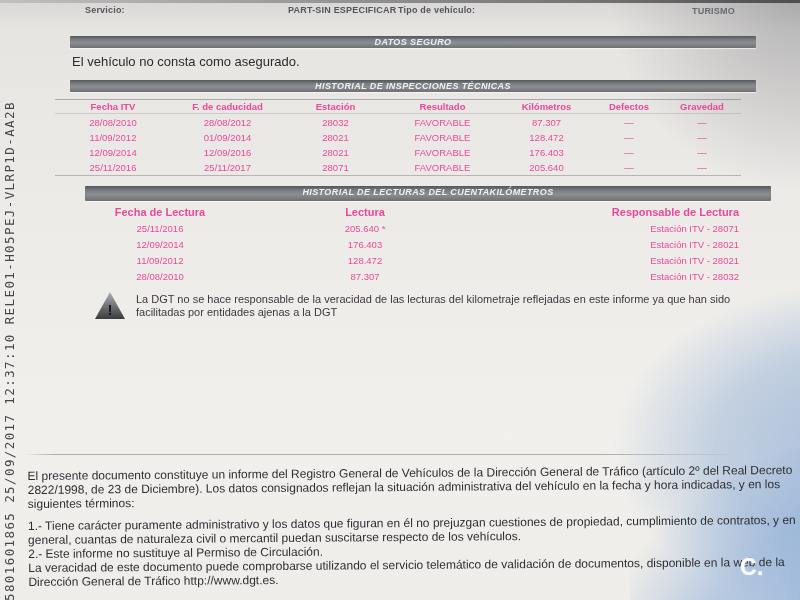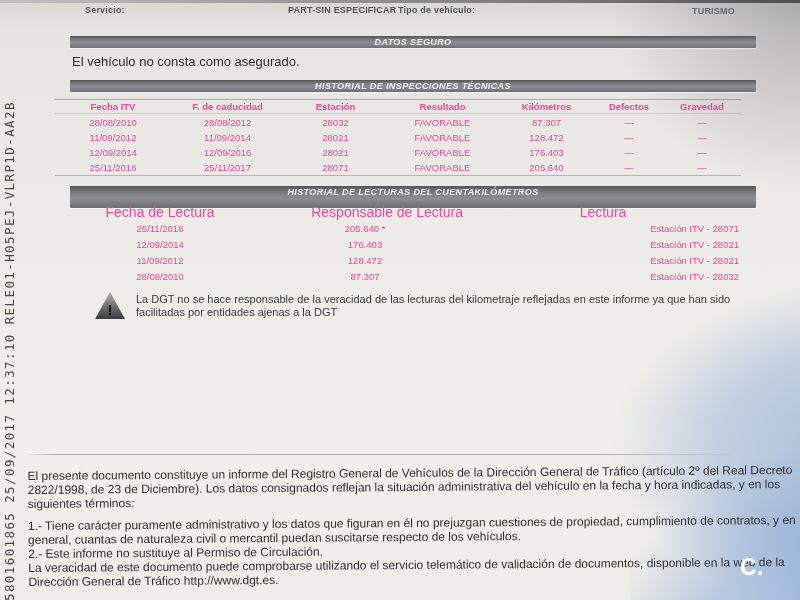--- a/index.html
+++ b/index.html
@@ -34,35 +34,35 @@
   #type-label { left:398px; }
   #type-value { left:692px; top:6px; color:#686a71; }
 
   
   .bar { position:absolute; left:70px; width:686px; height:12px; border-radius:1px;
     background:linear-gradient(180deg,#54565a 0%, #7c7f83 32%, #8b8d91 58%, #6d6f73 100%);
     color:#eef0f2; font-size:9px; font-weight:bold; text-align:center; line-height:12px;
     letter-spacing:0.4px; box-shadow:0 1px 1px rgba(255,255,255,0.65);font-style:italic; }
   #bar-seguro { top:36px; }
   #bar-itv { top:80px; }
-  #bar-lect { top:186px; height:22px; line-height:13px; }
+  #bar-lect { top:186px; height:15px; line-height:13px;margin-left:15px; }
 
   .insurance-text { position:absolute; left:72px; top:54px; font-size:13px; color:#2b2c30; }
 
   
   .grid { position:absolute; left:55px; width:686px; display:grid; color:#ec4899; }
   #itv-table { top:99px; grid-template-columns:116px 113px 103px 111px 97px 68px 78px;
     border-top:1px solid rgba(115,115,122,0.55); border-bottom:1px solid rgba(115,115,122,0.45); padding-top:1px; }
   #itv-table .th { height:13px; line-height:12px; font-size:9.5px; font-weight:bold;
     border-bottom:1px solid rgba(140,140,146,0.3); margin-bottom:1px; }
   #itv-table .td { height:15px; line-height:15px; font-size:9.5px; }
   #itv-table div { text-align:center; }
 
   #lect-table { top:205px; grid-template-columns:210px 200px 276px; }
-  #lect-table .th { height:16px; line-height:14px; font-size:14px; font-weight:normal; }
+  #lect-table .th { height:16px; line-height:14px; font-size:11px; font-weight:bold; }
   #lect-table .td { height:16px; line-height:16px; font-size:9.5px; }
   #lect-table .c0, #lect-table .c1 { text-align:center; }
   #lect-table .c2 { text-align:right; padding-right:2px; }
 
   
   .warn-icon { position:absolute; left:95px; top:292px; width:30px; height:27px;
     clip-path:polygon(50% 0%, 100% 100%, 0% 100%);
     background:linear-gradient(180deg,#aeb0b4 0%, #606266 65%, #3a3c40 100%);
     display:flex; align-items:flex-end; justify-content:center; }
   .warn-icon span { font-size:15px; font-weight:900; color:#16171a; line-height:1; padding-bottom:2px; }
@@ -110,21 +110,21 @@
       <div class="th c5">Defectos</div>
       <div class="th c6">Gravedad</div>
       <div class="td c0">28/08/2010</div>
       <div class="td c1">28/08/2012</div>
       <div class="td c2">28032</div>
       <div class="td c3">FAVORABLE</div>
       <div class="td c4">87.307</div>
       <div class="td c5">—</div>
       <div class="td c6">—</div>
       <div class="td c0">11/09/2012</div>
-      <div class="td c1">11/09/2014</div>
+      <div class="td c1">01/09/2014</div>
       <div class="td c2">28021</div>
       <div class="td c3">FAVORABLE</div>
       <div class="td c4">128.472</div>
       <div class="td c5">—</div>
       <div class="td c6">—</div>
       <div class="td c0">12/09/2014</div>
       <div class="td c1">12/09/2016</div>
       <div class="td c2">28021</div>
       <div class="td c3">FAVORABLE</div>
       <div class="td c4">176.403</div>
@@ -135,22 +135,22 @@
       <div class="td c2">28071</div>
       <div class="td c3">FAVORABLE</div>
       <div class="td c4">205.640</div>
       <div class="td c5">—</div>
       <div class="td c6">—</div>
     </div>
 
   <div class="bar" id="bar-lect">HISTORIAL DE LECTURAS DEL CUENTAKILÓMETROS</div>
   <div class="grid" id="lect-table">
       <div class="th c0">Fecha de Lectura</div>
+      <div class="th c1">Lectura</div>
       <div class="th c2">Responsable de Lectura</div>
-      <div class="th c1">Lectura</div>
       <div class="td c0">25/11/2016</div>
       <div class="td c1">205.640 *</div>
       <div class="td c2">Estación ITV - 28071</div>
       <div class="td c0">12/09/2014</div>
       <div class="td c1">176.403</div>
       <div class="td c2">Estación ITV - 28021</div>
       <div class="td c0">11/09/2012</div>
       <div class="td c1">128.472</div>
       <div class="td c2">Estación ITV - 28021</div>
       <div class="td c0">28/08/2010</div>

